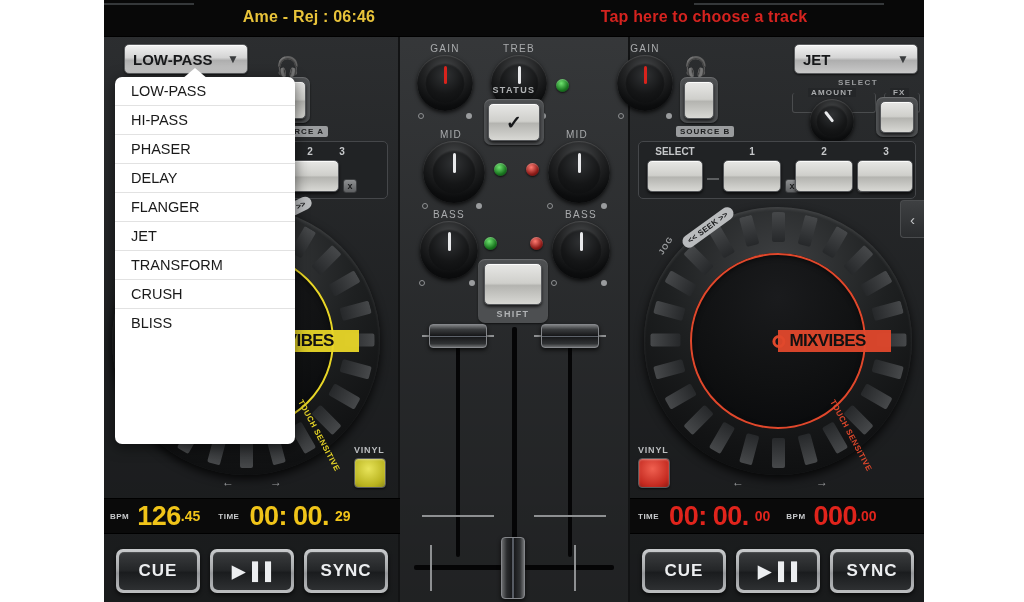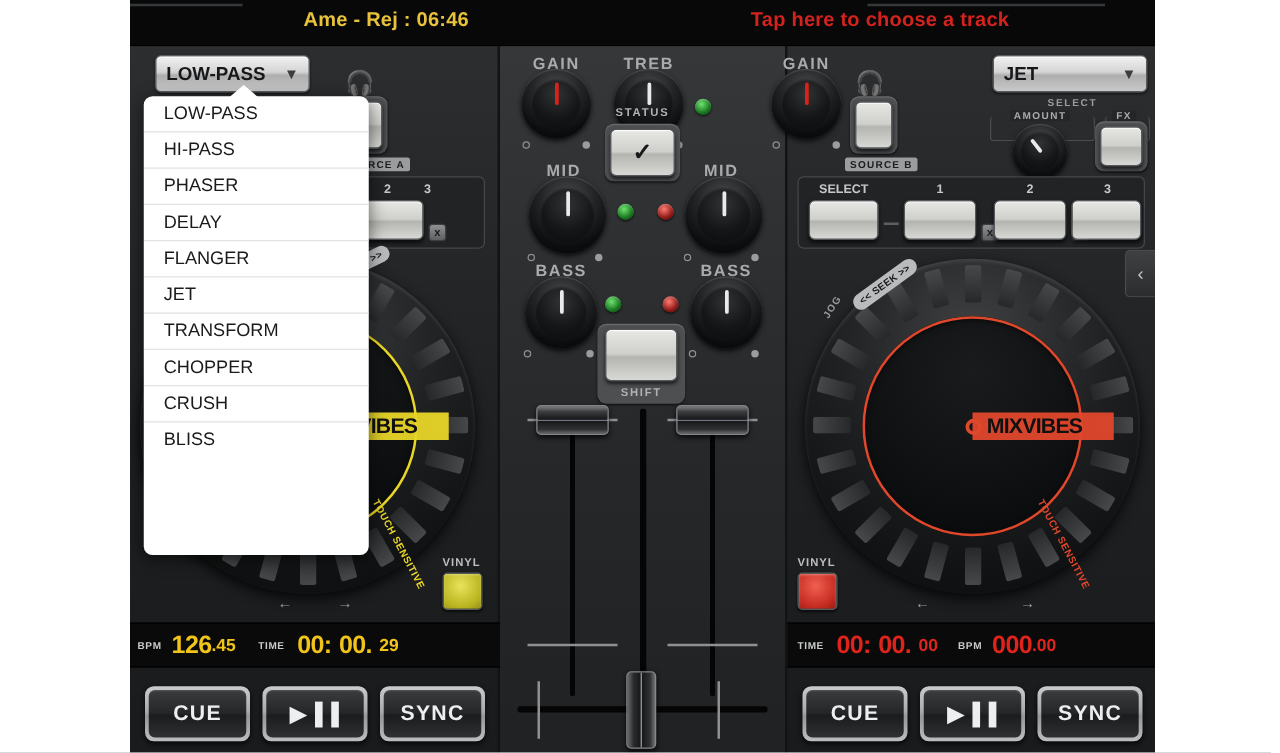--- a/index.html
+++ b/index.html
@@ -86,21 +86,21 @@
     position:absolute; inset:14%; border-radius:50%;
     background: radial-gradient(circle at 50% 30%, #303234 0%, #151617 55%, #0a0b0c 100%);
     box-shadow: inset 0 1px 2px rgba(255,255,255,.12);
   }
   .knob .pointer {
     position:absolute; left:50%; width:3px; margin-left:-1.5px; border-radius:2px;
   }
   .knob.white .pointer { background:#e9eaec; }
   .knob.red   .pointer { background:#d8231c; }
   .knob-label {
-    position:absolute; font-size:13px; font-weight:bold; letter-spacing:1.3px;
+    position:absolute; font-size:10px; font-weight:normal; letter-spacing:1.3px;
     color:#a9abad; text-align:center;
   }
   .knob-foot { position:absolute; width:6px; height:6px; border-radius:50%; }
   .foot-hollow { border:1.5px solid #8e9092; background:transparent; }
   .foot-solid  { background:#9a9c9e; }
 
   
   .led { position:absolute; width:13px; height:13px; border-radius:50%;
          box-shadow: 0 1px 2px rgba(0,0,0,.7), inset 0 1px 1px rgba(255,255,255,.25); }
   .led.green { background: radial-gradient(circle at 40% 33%, #6fe36f, #19751f 60%, #0a3b10); }
@@ -186,21 +186,21 @@
     box-shadow: inset 0 1px 2px rgba(255,255,255,.35), 0 1px 2px rgba(0,0,0,.6); }
   .vinyl-btn.yellow { background: radial-gradient(circle at 45% 35%, #e8e45a, #b9b31f 70%, #8d8a19); }
   .vinyl-btn.red    { background: radial-gradient(circle at 45% 35%, #f06050, #c42a20 70%, #8e1a13); }
 
   
   .readout {
     position:absolute; height:36px; background:#0a0a0a; border-top:1px solid #000;
     border-bottom:1px solid #000; display:flex; align-items:center;
   }
   .ro-cap { font-size:8px; font-weight:bold; letter-spacing:.5px; color:#c9cbcd; }
-  .ro-big { font-size:20px; font-weight:bold; letter-spacing:-.5px; }
+  .ro-big { font-size:27px; font-weight:bold; letter-spacing:-.5px; }
   .ro-sm  { font-size:14px; font-weight:bold; }
   .yel { color:#f0c419; } .redv { color:#e0241c; }
 
   
   .tr-btn {
     position:absolute; height:44px; border-radius:7px;
     background: linear-gradient(180deg,#c9cbcd 0%, #a9abad 45%, #95979a 55%, #bcbec0 100%);
     padding:3px; box-shadow: 0 2px 4px rgba(0,0,0,.7);
   }
   .tr-btn .face {
@@ -603,19 +603,18 @@
 
     <div id="dd-arrow"></div>
     <div id="dropdown">
         <div class="dd-item">LOW-PASS</div>
         <div class="dd-item">HI-PASS</div>
         <div class="dd-item">PHASER</div>
         <div class="dd-item">DELAY</div>
         <div class="dd-item">FLANGER</div>
         <div class="dd-item">JET</div>
         <div class="dd-item">TRANSFORM</div>
-        <div class="dd-item">CHOPPER</div>
         <div class="dd-item">CRUSH</div>
         <div class="dd-item">BLISS</div>
       </div>
 
   </div>
 </div>
 
 </body></html>

